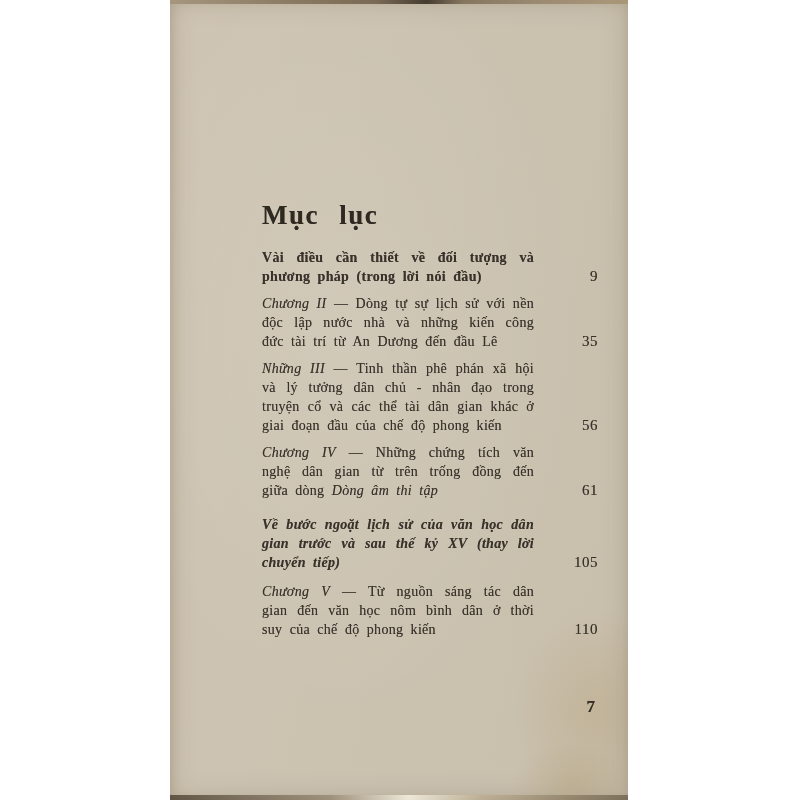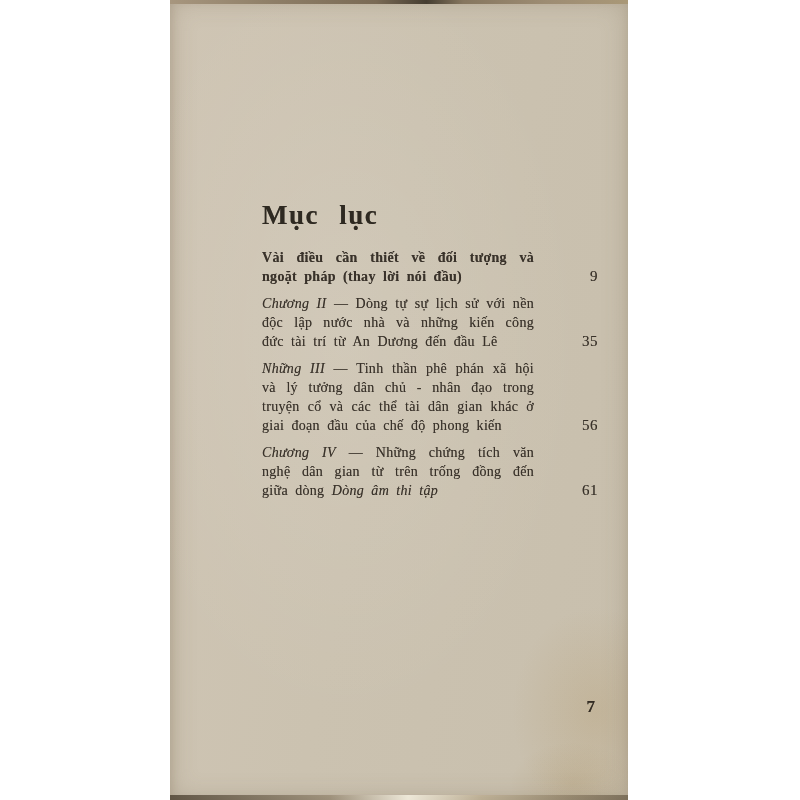--- a/index.html
+++ b/index.html
@@ -89,40 +89,48 @@
 <body>
 
 <div class="scene">
   <div class="book-page">
     <div class="page-top-edge"></div>
 
     <div class="content">
       <h1 class="toc-title">Mục lục</h1>
 
       <div class="entry lead">
-        <div class="entry-text"><span>Vài điều cần thiết về đối tượng và ngoặt pháp (thay lời nói đầu)</span></div>
+        <div class="entry-text"><span>Vài điều cần thiết về đối tượng và phương pháp (trong lời nói đầu)</span></div>
         <div class="entry-num">9</div>
       </div>
 
 
       <div class="entry">
         <div class="entry-text"><span class="chapter-label">Chương II</span> <span>—</span> <span>Dòng tự sự lịch sử với nền độc lập nước nhà và những kiến công đức tài trí từ An Dương đến đầu Lê</span></div>
         <div class="entry-num">35</div>
       </div>
 
       <div class="entry">
         <div class="entry-text"><span class="chapter-label">Những III</span> <span>—</span> <span>Tinh thần phê phán xã hội và lý tưởng dân chủ - nhân đạo trong truyện cổ và các thể tài dân gian khác ở giai đoạn đầu của chế độ phong kiến</span></div>
         <div class="entry-num">56</div>
       </div>
 
       <div class="entry">
         <div class="entry-text"><span class="chapter-label">Chương IV</span> <span>—</span> <span>Những chứng tích văn nghệ dân gian từ trên trống đồng đến giữa dòng</span> <span class="italic">Dòng âm thi tập</span></div>
         <div class="entry-num">61</div>
       </div>
 
+      <div class="entry bold-italic">
+        <div class="entry-text"><span>Về bước ngoặt lịch sử của văn học dân gian trước và sau thế kỷ XV (thay lời chuyển tiếp)</span></div>
+        <div class="entry-num">105</div>
+      </div>
 
+      <div class="entry">
+        <div class="entry-text"><span class="chapter-label">Chương V</span> <span>—</span> <span>Từ nguồn sáng tác dân gian đến văn học nôm bình dân ở thời suy của chế độ phong kiến</span></div>
+        <div class="entry-num">110</div>
+      </div>
     </div>
 
     <div class="folio">7</div>
 
     <div class="page-bottom-edge"></div>
   </div>
 </div>
 
 </body></html>

